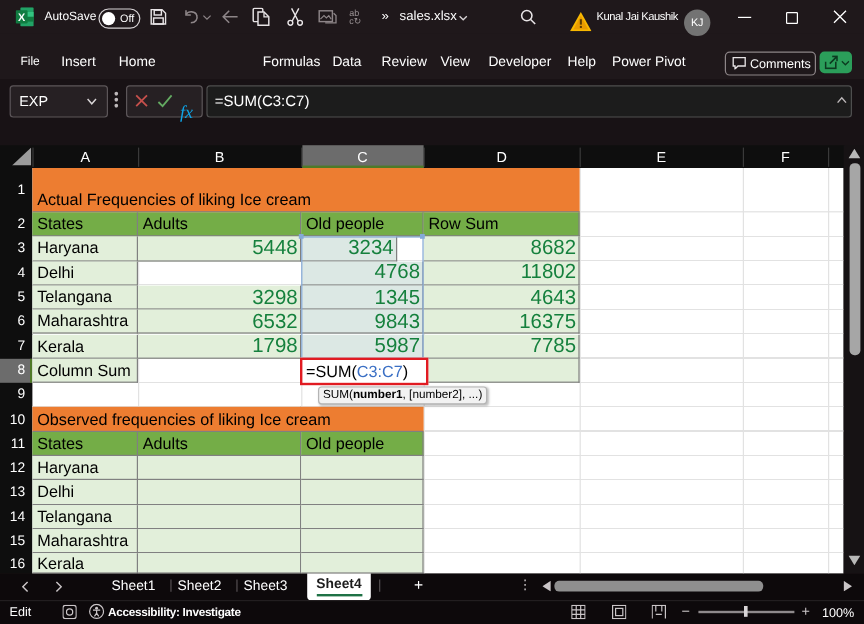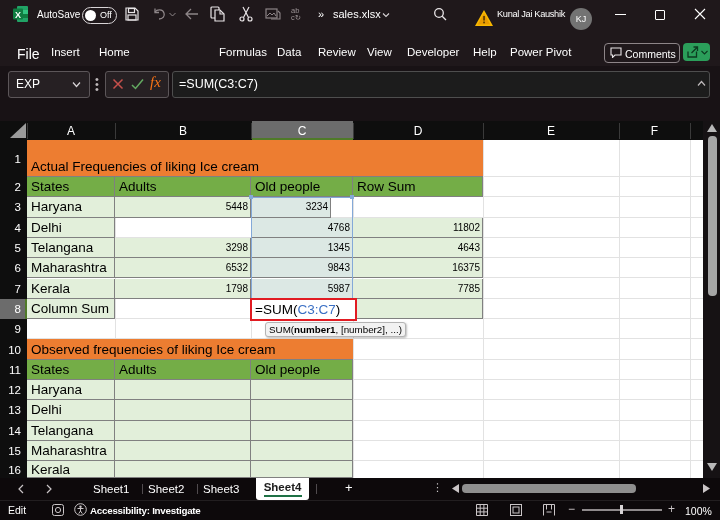--- a/index.html
+++ b/index.html
@@ -5,21 +5,21 @@
   html,body{margin:0;padding:0;}
   body{width:720px;height:520px;overflow:hidden;background:#fff;
        font-family:"Liberation Sans", sans-serif;}
   .abs{position:absolute;}
   #stage{position:relative;width:720px;height:520px;background:#1f181b;}
   .w{color:#fff;}
   .dim{color:#9a9294;}
   .rn{left:0;width:21px;color:#fff;font-size:11.5px;display:flex;align-items:center;justify-content:flex-end;}
   .cl{color:#000;font-size:13.5px;border-right:1px solid #808080;border-bottom:1px solid #808080;
       box-sizing:border-box;padding-left:4px;display:flex;align-items:center;overflow:hidden;}
-  .cr{color:#000000;font-size:10px;border-right:1px solid #808080;border-bottom:1px solid #808080;
+  .cr{color:#15803d;font-size:17px;border-right:1px solid #808080;border-bottom:1px solid #808080;
       box-sizing:border-box;padding-right:2px;display:flex;align-items:center;justify-content:flex-end;overflow:hidden;}
 </style>
 </head>
 <body>
 <div id="stage">
 
   <div class="abs" style="left:0;top:0;width:720px;height:28px;background:#1f181b;"></div>
   <svg class="abs" style="left:13px;top:6px;" width="16" height="16" viewBox="0 0 16 16">
     <rect x="4" y="0" width="11" height="16" rx="1" fill="#21a366"></rect>
     <rect x="4" y="4" width="5.5" height="4" fill="#107c41"></rect>
@@ -80,21 +80,21 @@
     <rect x="8.2" y="11.6" width="1.7" height="1.7" fill="#5a3c00"></rect>
   </svg>
   <div class="abs w" style="left:497px;top:9px;font-size:9.3px;letter-spacing:-0.35px;">Kunal Jai Kaushik</div>
   <div class="abs" style="left:570px;top:8px;width:22px;height:22px;border-radius:50%;background:#737373;color:#fff;font-size:9px;text-align:center;line-height:22px;">KJ</div>
   <div class="abs" style="left:615px;top:13.5px;width:11px;height:1.3px;background:#fff;"></div>
   <div class="abs" style="left:655px;top:9.5px;width:8px;height:8px;border:1.2px solid #fff;border-radius:1px;"></div>
   <svg class="abs" style="left:694px;top:8px;" width="12" height="12" viewBox="0 0 12 12">
     <path d="M1 1 L11 11 M11 1 L1 11" stroke="#fff" stroke-width="1.1"></path>
   </svg>
 
-  <div class="abs w" style="left:17px;top:46px;font-size:14px;">File</div>
+  <div class="abs w" style="left:17px;top:46px;font-size:10px;">File</div>
   <div class="abs w" style="left:51px;top:46px;font-size:11.5px;">Insert</div>
   <div class="abs w" style="left:99px;top:46px;font-size:11.5px;">Home</div>
   <div class="abs w" style="left:144px;top:46px;font-size:11.5px;margin-top:39px;">Page Layout</div>
   <div class="abs w" style="left:219px;top:46px;font-size:11.5px;">Formulas</div>
   <div class="abs w" style="left:277px;top:46px;font-size:11.5px;">Data</div>
   <div class="abs w" style="left:318px;top:46px;font-size:11.5px;">Review</div>
   <div class="abs w" style="left:367px;top:46px;font-size:11.5px;">View</div>
   <div class="abs w" style="left:407px;top:46px;font-size:11.5px;">Developer</div>
   <div class="abs w" style="left:473px;top:46px;font-size:11.5px;">Help</div>
   <div class="abs w" style="left:510px;top:46px;font-size:11.5px;">Power Pivot</div>
@@ -119,21 +119,21 @@
     <path d="M1 1.5 L4.5 5.5 L8 1.5" fill="none" stroke="#d8d4d6" stroke-width="1.2"></path>
   </svg>
   <div class="abs" style="left:95px;top:77px;color:#bdb8ba;font-size:11px;line-height:5px;">•<br>•<br>•</div>
   <div class="abs" style="left:105px;top:71px;width:62px;height:25px;background:#262023;border:1px solid #5c5659;border-radius:3px;"></div>
   <svg class="abs" style="left:112px;top:78px;" width="12" height="12" viewBox="0 0 12 12">
     <path d="M1.5 1.5 L10.5 10.5 M10.5 1.5 L1.5 10.5" stroke="#c6504c" stroke-width="1.5"></path>
   </svg>
   <svg class="abs" style="left:131px;top:78px;" width="13" height="12" viewBox="0 0 13 12">
     <path d="M1 7 L4.5 10.5 L12 1.5" fill="none" stroke="#63a961" stroke-width="1.5"></path>
   </svg>
-  <div class="abs" style="left:150px;top:74px;font-size:15px;color:#f97316;font-style:italic;font-family:'Liberation Serif',serif;">fx</div>
+  <div class="abs" style="left:150px;top:86px;font-size:15px;color:#0ea5e9;font-style:italic;font-family:'Liberation Serif',serif;">fx</div>
   <div class="abs" style="left:172px;top:71px;width:536px;height:25px;background:#1c1c1c;border:1px solid #4e4e4e;border-radius:3px;"></div>
   <div class="abs w" style="left:179px;top:77px;font-size:12.5px;">=SUM(C3:C7)</div>
   <svg class="abs" style="left:697px;top:80px;" width="9" height="7" viewBox="0 0 9 7">
     <path d="M1 5.5 L4.5 1.5 L8 5.5" fill="none" stroke="#bdb8ba" stroke-width="1.2"></path>
   </svg>
 
   <div class="abs" style="left:0;top:121px;width:704px;height:19px;background:#0e0e0e;"></div>
   <svg class="abs" style="left:10px;top:123px;" width="16" height="15" viewBox="0 0 16 15">
     <path d="M16 0 L16 15 L0 15 Z" fill="#9b9b9b"></path>
   </svg>
@@ -185,20 +185,21 @@
   <div class="abs" style="left:27px;top:140px;width:456px;height:37px;background:#ed7d31;color:#000;font-size:13.5px;padding-left:4px;box-sizing:border-box;border-bottom:1px solid #808080;display:flex;align-items:flex-end;">
       <span style="padding-bottom:2px;">Actual Frequencies of liking Ice cream</span>
     </div>
   <div class="abs cl" style="left:27px;top:177px;width:88px;height:20.3px;background:#74ad47;">States</div>
   <div class="abs cl" style="left:115px;top:177px;width:136px;height:20.3px;background:#74ad47;">Adults</div>
   <div class="abs cl" style="left:251px;top:177px;width:102px;height:20.3px;background:#74ad47;">Old people</div>
   <div class="abs cl" style="left:353px;top:177px;width:130px;height:20.3px;background:#74ad47;">Row Sum</div>
   <div class="abs cl" style="left:27px;top:197.3px;width:88px;height:20.3px;background:#e2efda;">Haryana</div>
   <div class="abs cr" style="left:115px;top:197.3px;width:136px;height:20.3px;background:#e2efda;">5448</div>
   <div class="abs cr" style="left:251px;top:197.3px;width:80px;height:20.3px;background:#dce8e4;">3234</div>
+  <div class="abs cr" style="left:353px;top:197.3px;width:130px;height:20.3px;background:#e2efda;">8682</div>
   <div class="abs cl" style="left:27px;top:217.6px;width:88px;height:20.3px;background:#e2efda;">Delhi</div>
   <div class="abs cr" style="left:251px;top:217.6px;width:102px;height:20.3px;background:#dce8e4;">4768</div>
   <div class="abs cr" style="left:353px;top:217.6px;width:130px;height:20.3px;background:#e2efda;">11802</div>
   <div class="abs cl" style="left:27px;top:237.9px;width:88px;height:20.3px;background:#e2efda;">Telangana</div>
   <div class="abs cr" style="left:115px;top:237.9px;width:136px;height:20.3px;background:#e2efda;">3298</div>
   <div class="abs cr" style="left:251px;top:237.9px;width:102px;height:20.3px;background:#dce8e4;">1345</div>
   <div class="abs cr" style="left:353px;top:237.9px;width:130px;height:20.3px;background:#e2efda;">4643</div>
   <div class="abs cl" style="left:27px;top:258.2px;width:88px;height:20.3px;background:#e2efda;">Maharashtra</div>
   <div class="abs cr" style="left:115px;top:258.2px;width:136px;height:20.3px;background:#e2efda;">6532</div>
   <div class="abs cr" style="left:251px;top:258.2px;width:102px;height:20.3px;background:#dce8e4;">9843</div>

